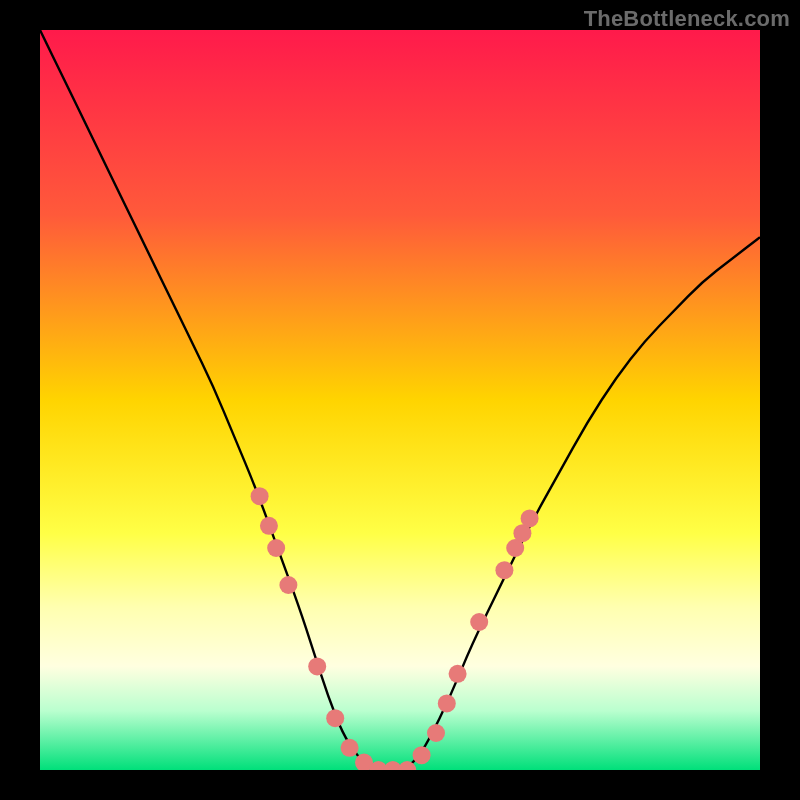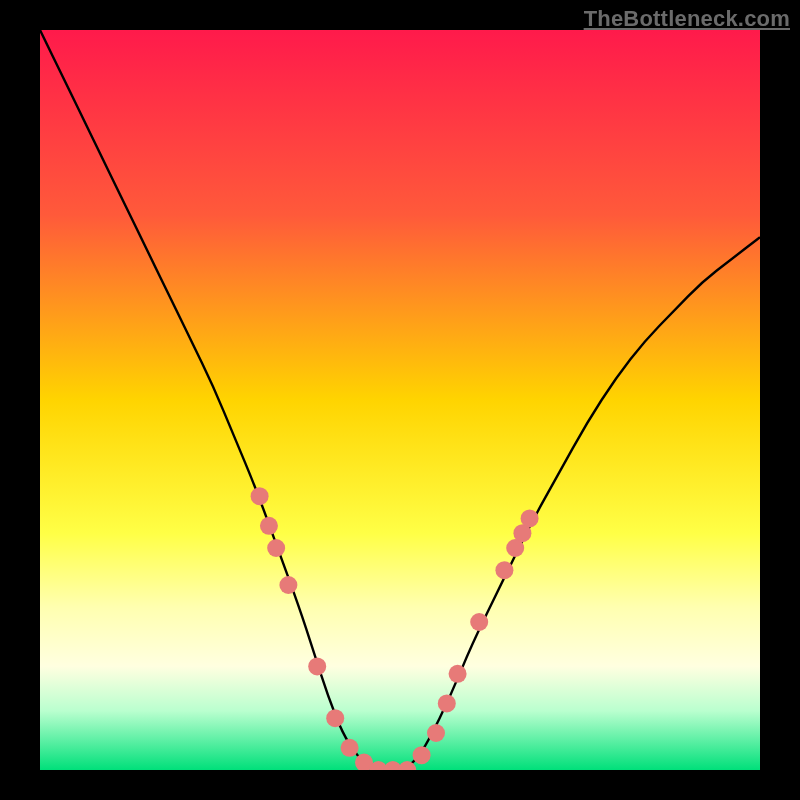--- a/index.html
+++ b/index.html
@@ -28,21 +28,20 @@
   }
   .watermark {
     position: absolute;
     top: 6px;
     right: 10px;
     font-family: Arial, Helvetica, sans-serif;
     font-size: 22px;
     font-weight: 600;
     color: #6b6b6b;
     letter-spacing: 0.2px;
-    text-decoration: underline;
   }
   svg { display: block; }
 </style>
 </head>
 <body>
 
 <div class="frame">
   <div class="plot-area">
     <svg id="chart-svg" width="720" height="740" viewBox="0 0 720 740">
       <defs>

